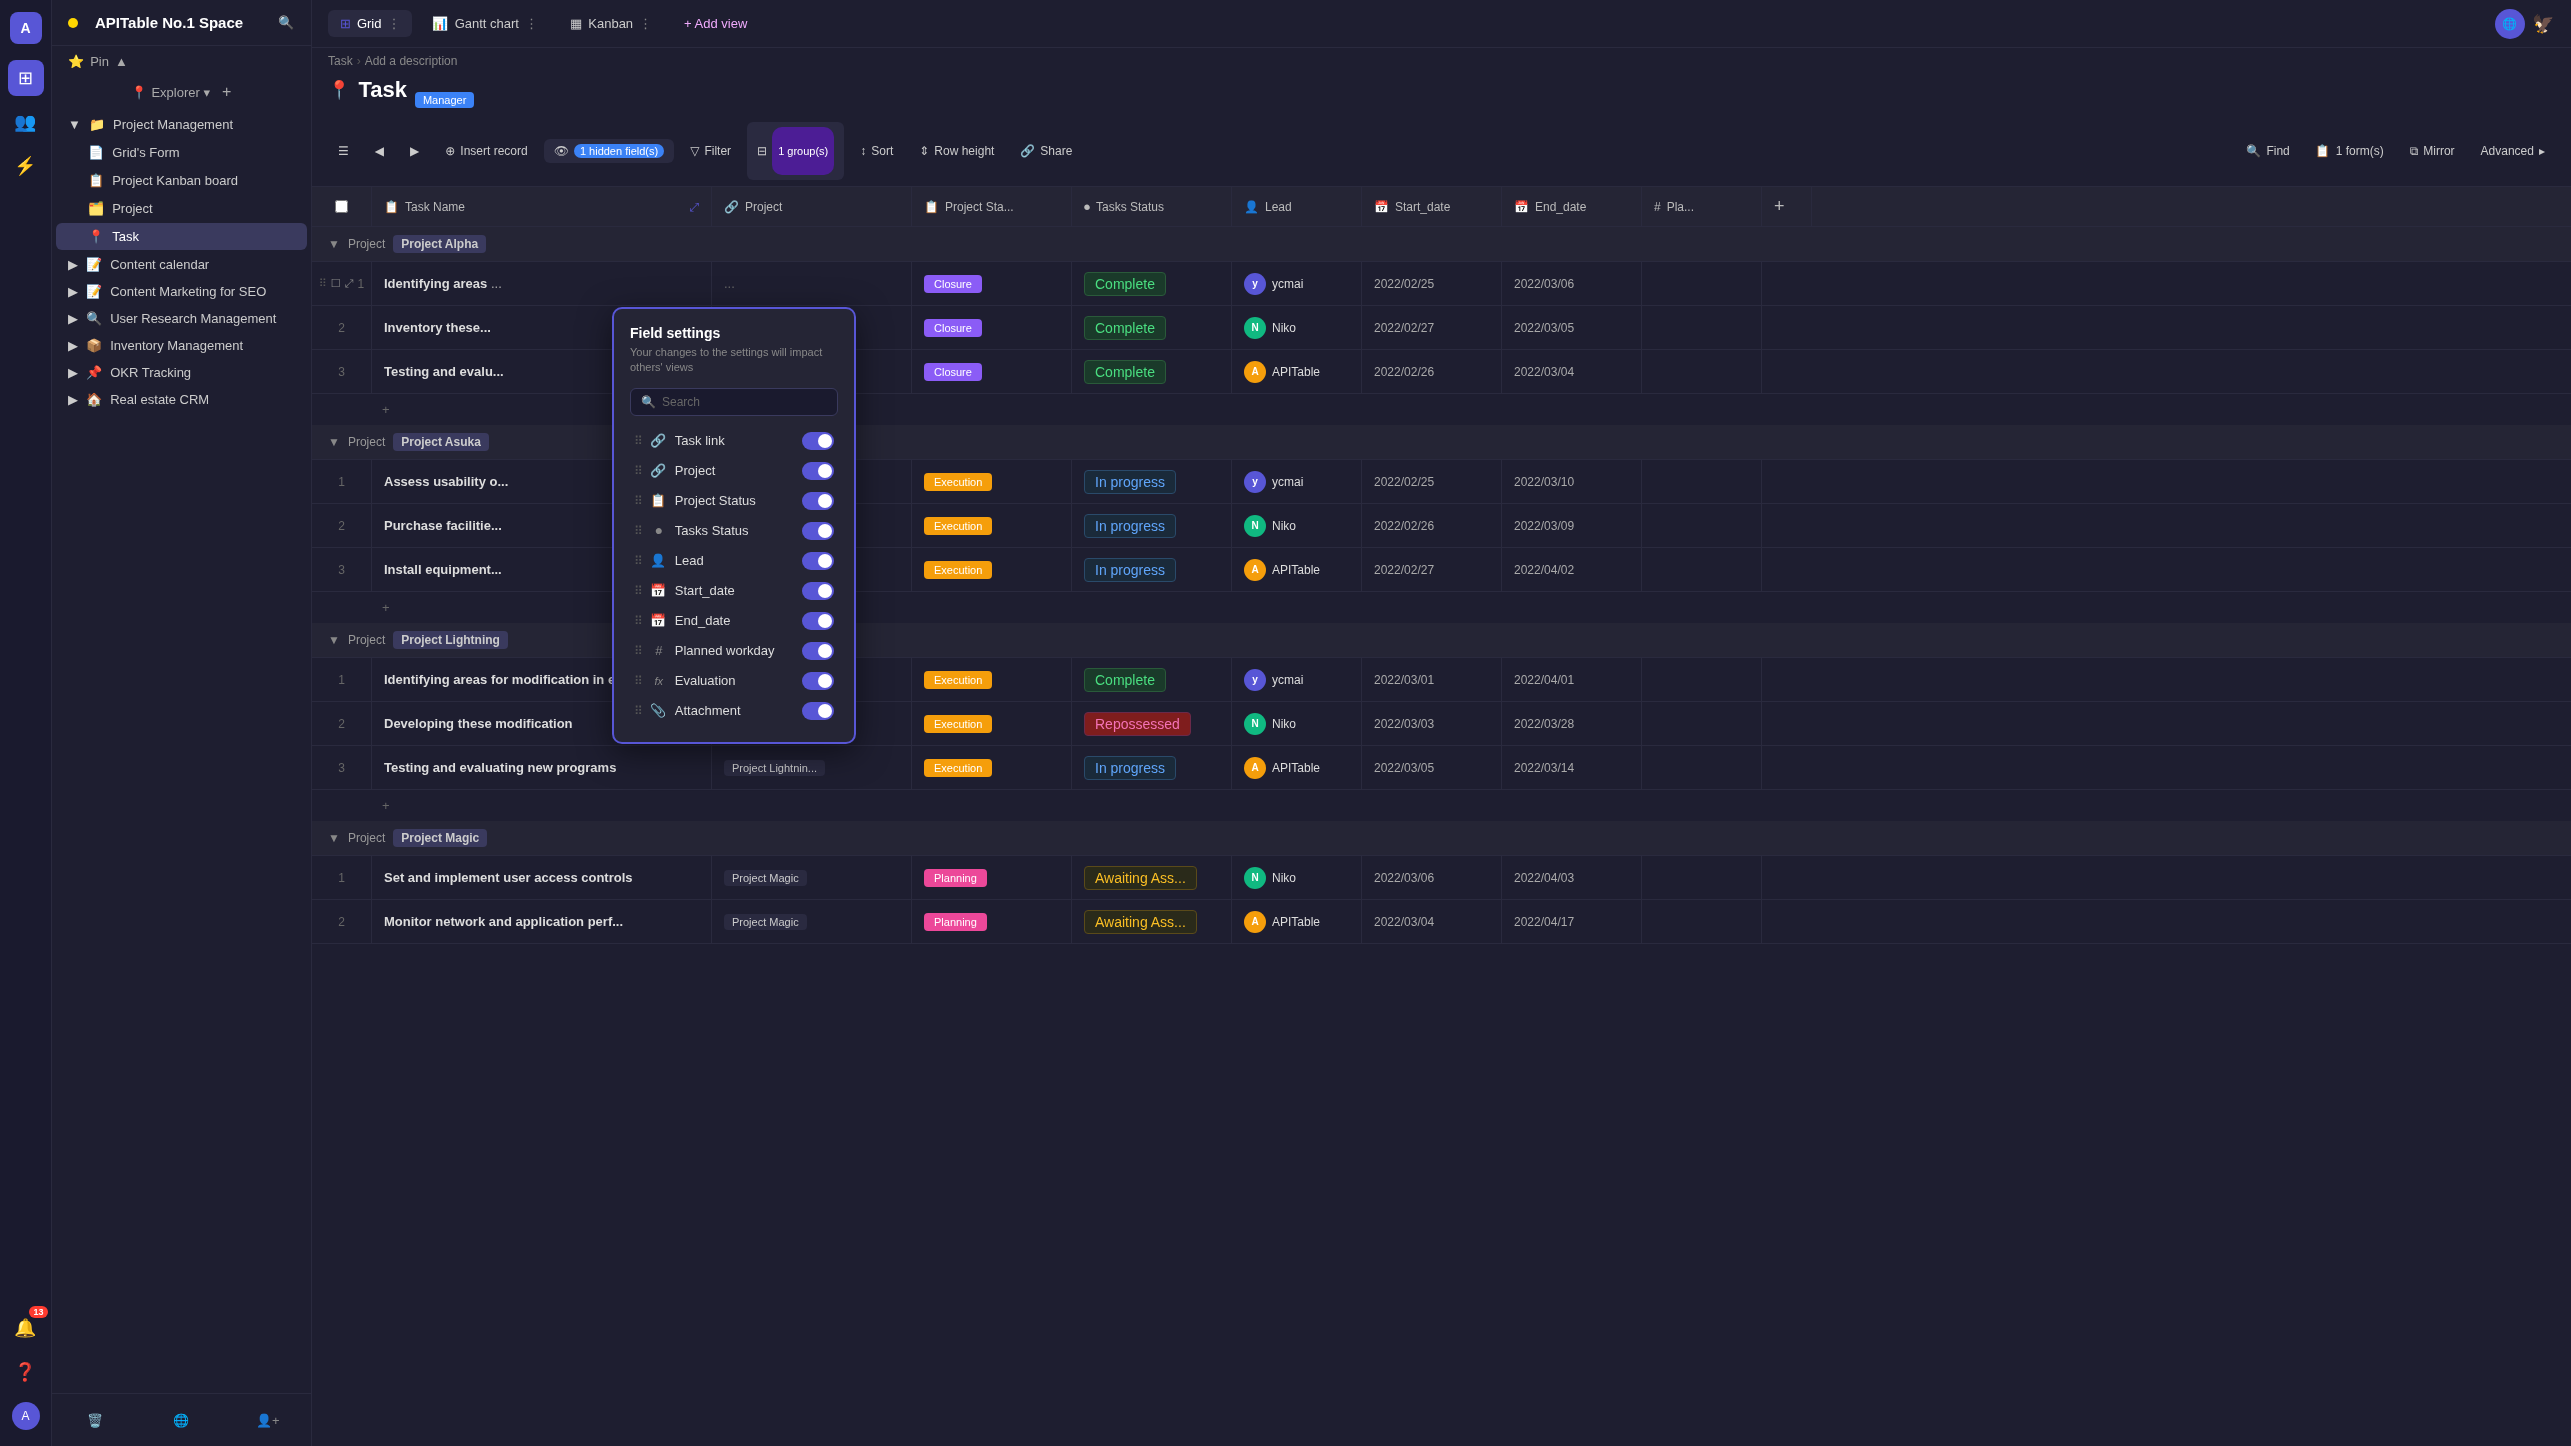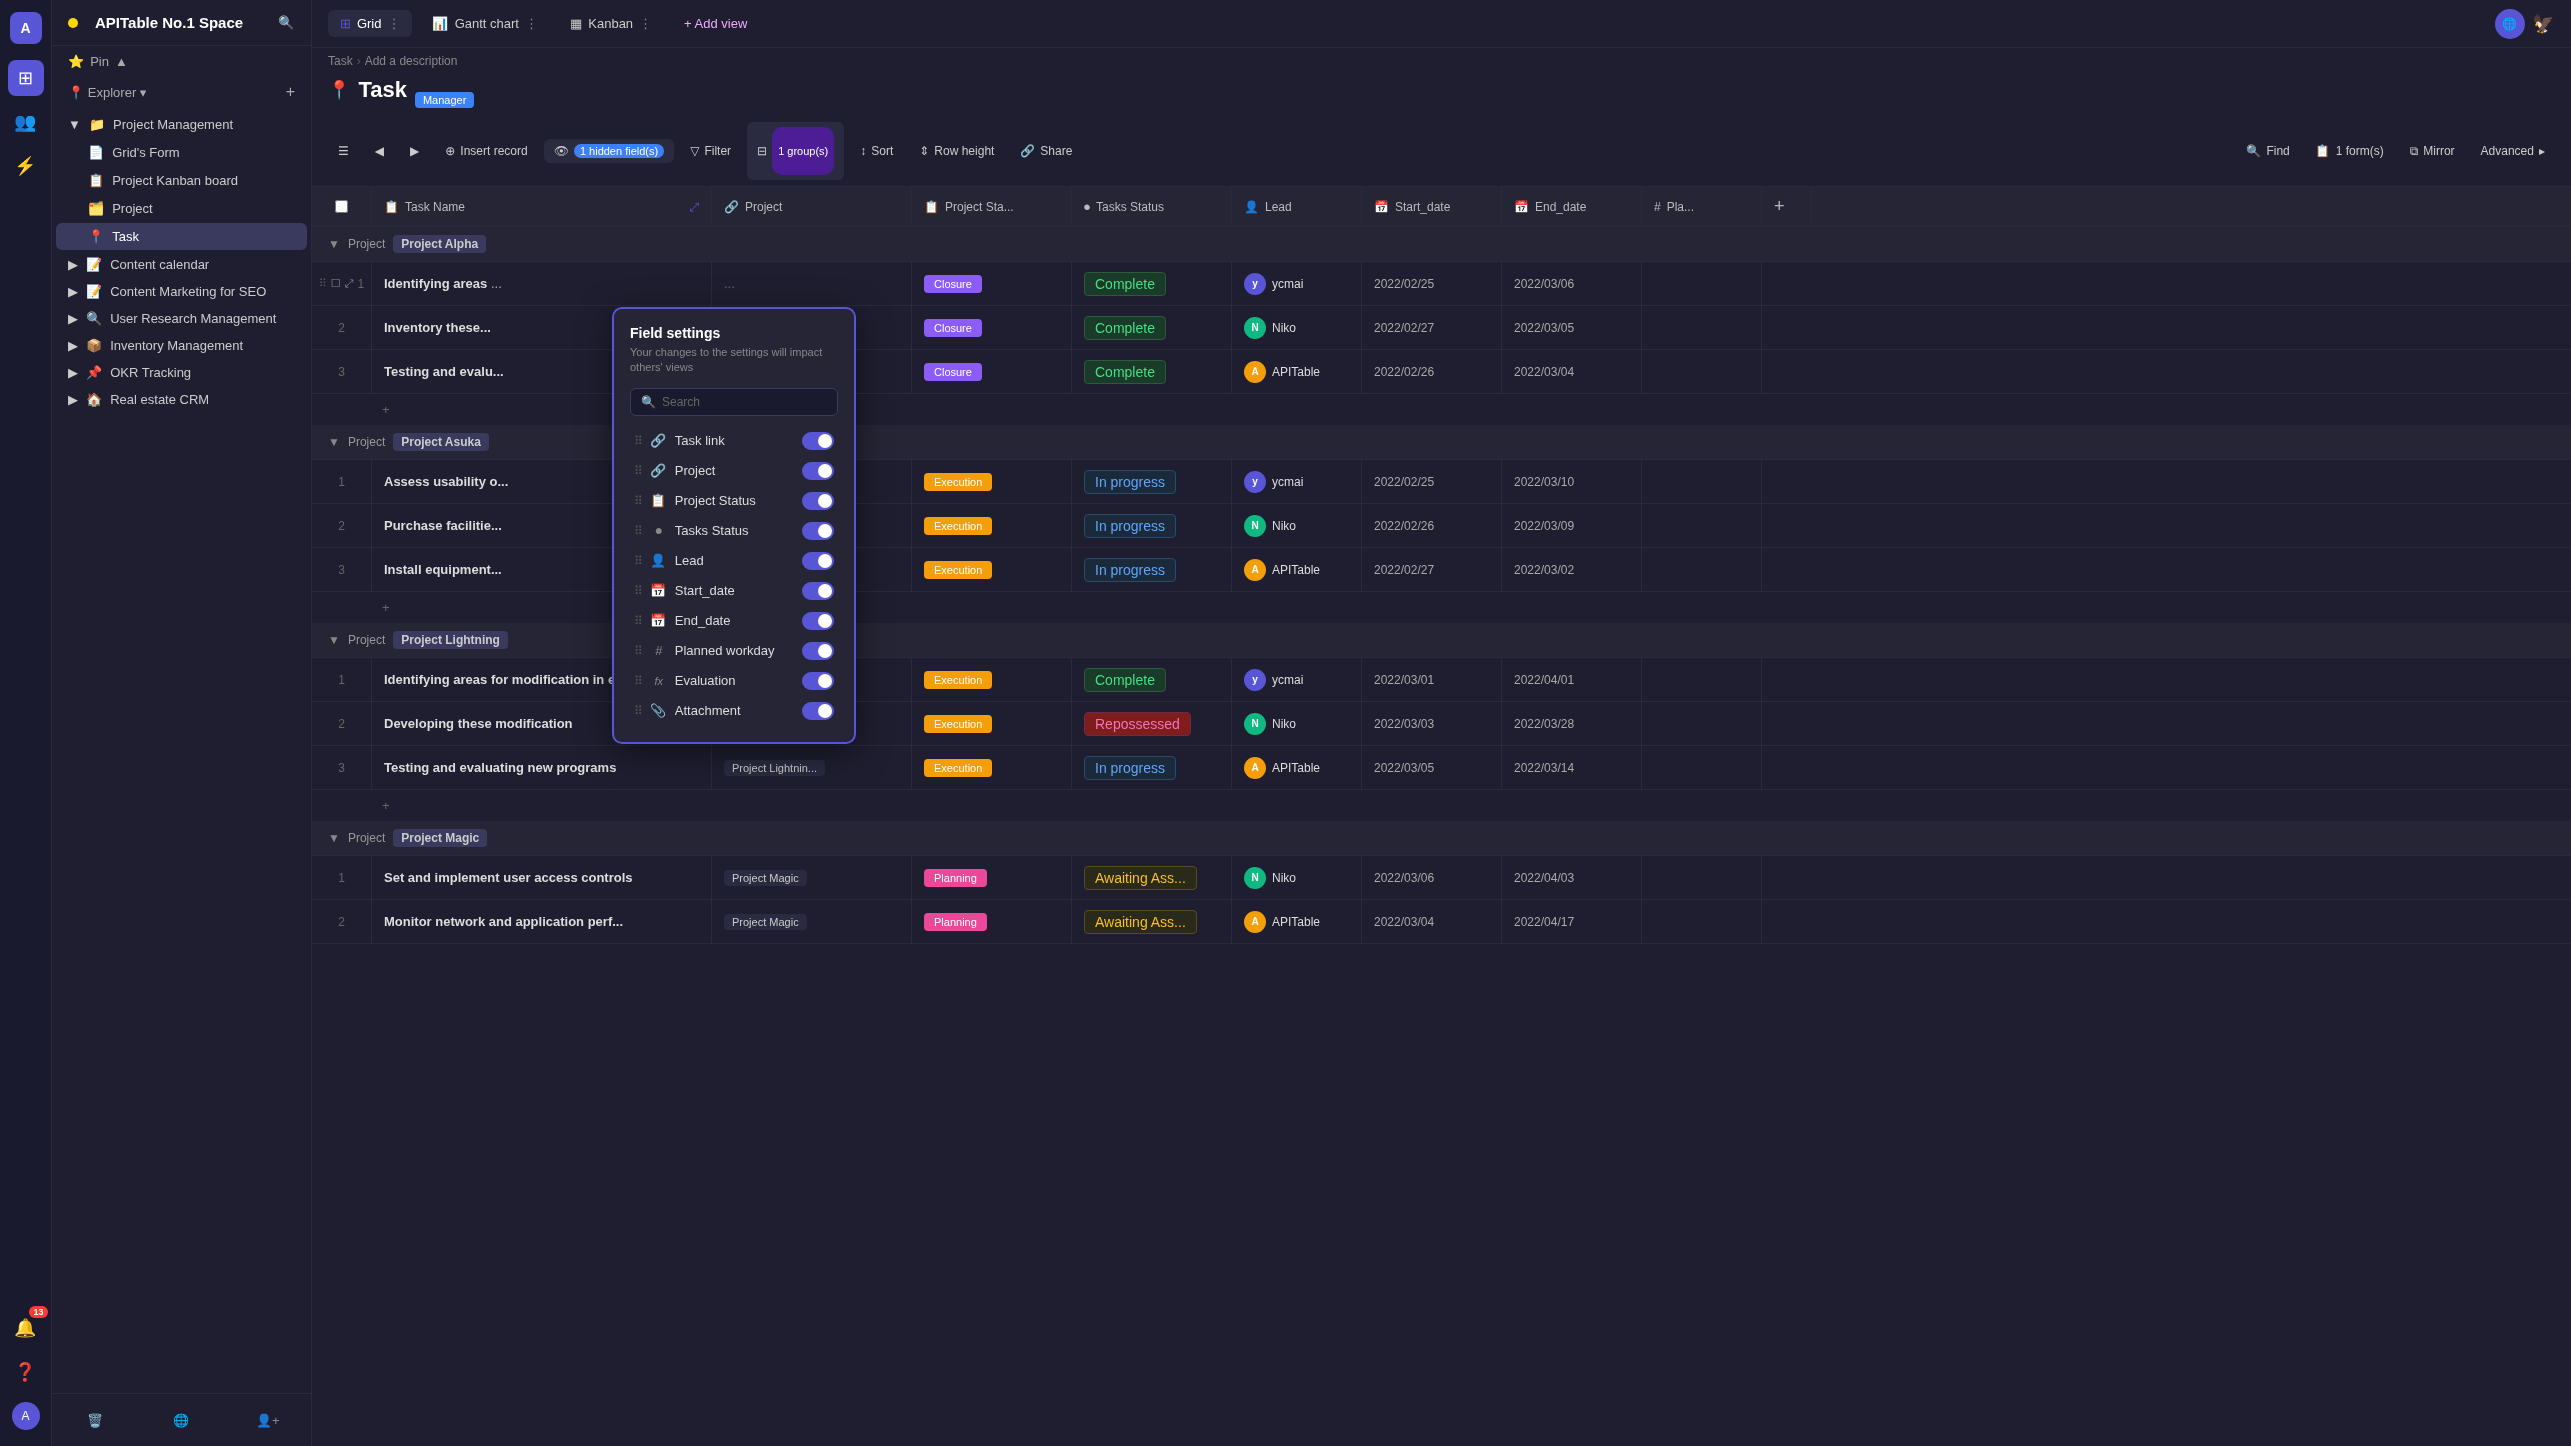--- a/index.html
+++ b/index.html
@@ -105,21 +105,21 @@
       gap: 6px;
       color: #aaa;
       font-size: 13px;
       cursor: pointer;
     }
 
     .explorer-section {
       padding: 6px 16px;
       display: flex;
       align-items: center;
-      justify-content: space-between;
+      justify-content: center;
       color: #aaa;
       font-size: 13px;
       cursor: pointer;
       gap: 12px;
     }
 
     .nav-tree {
       padding: 4px 0;
       flex: 1;
     }
@@ -988,21 +988,21 @@
         <div class="row-cell row-proj-status">
             <span class="status-badge status-execution">Execution</span>
           </div>
         <div class="row-cell row-task-status">
             <span class="task-status-badge ts-inprogress">In progress</span>
           </div>
         <div class="row-cell row-lead">
             <span class="lead-chip"><span class="lead-avatar" style="background:#f59e0b;">A</span>APITable</span>
           </div>
         <div class="row-cell row-start">2022/02/27</div>
-        <div class="row-cell row-end">2022/03/02</div>
+        <div class="row-cell row-end">2022/04/02</div>
         <div class="row-cell row-planned"></div>
       </div>
       <div class="add-row">
           <span>+</span>
         </div>
 
       <div class="group-row">
         <span style="color:#888;font-size:12px;">▼</span>
         <span class="group-label">Project</span>
         <span class="group-badge">Project Lightning</span>

